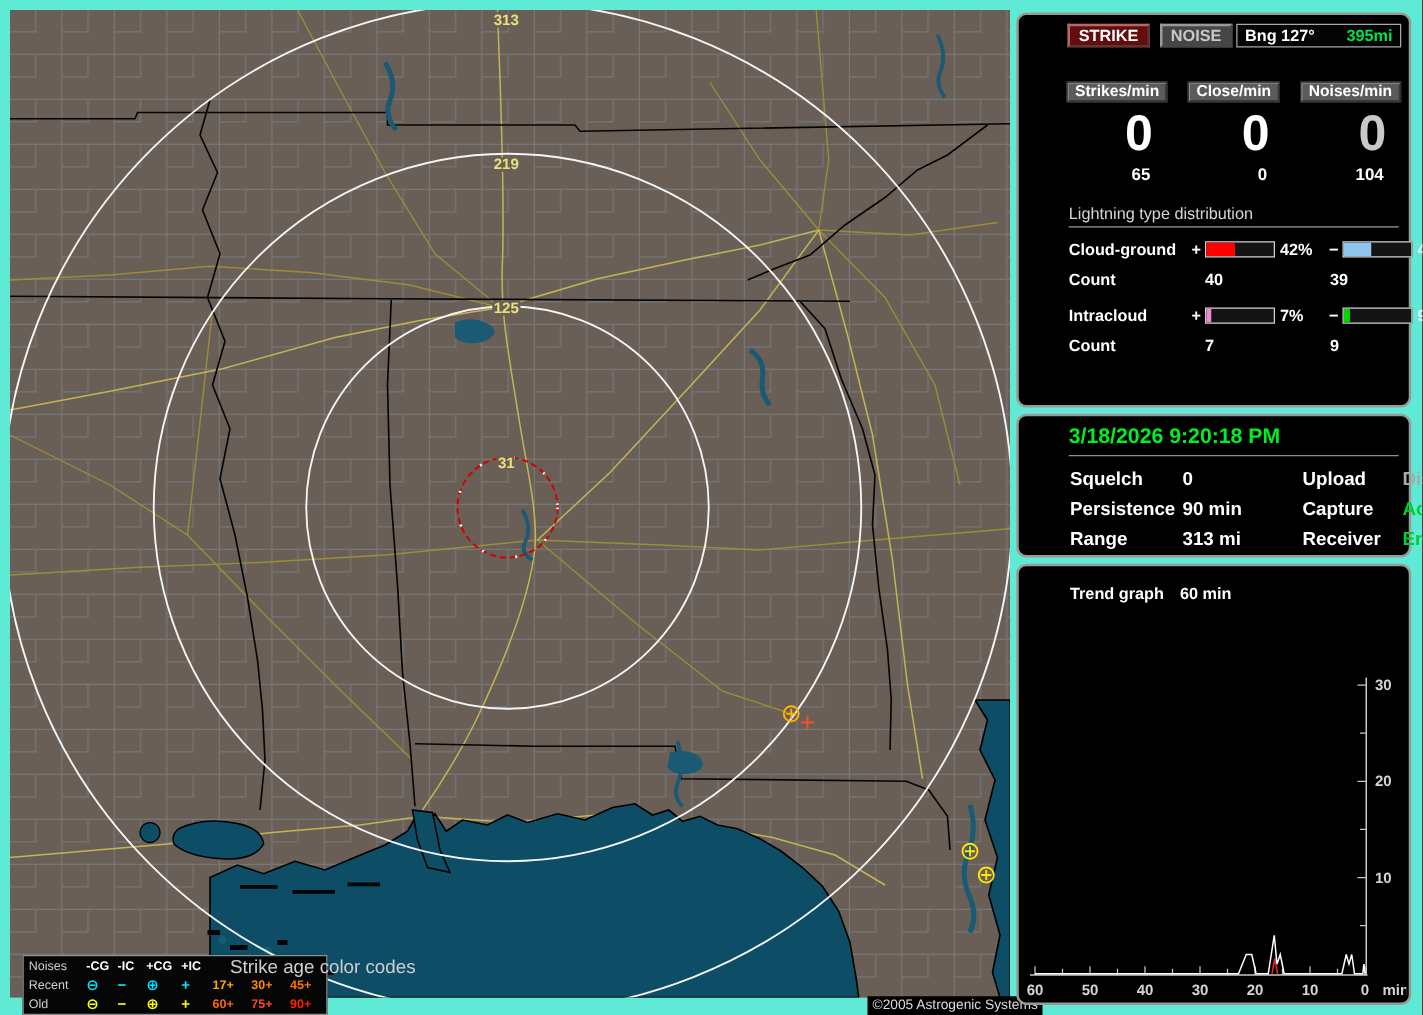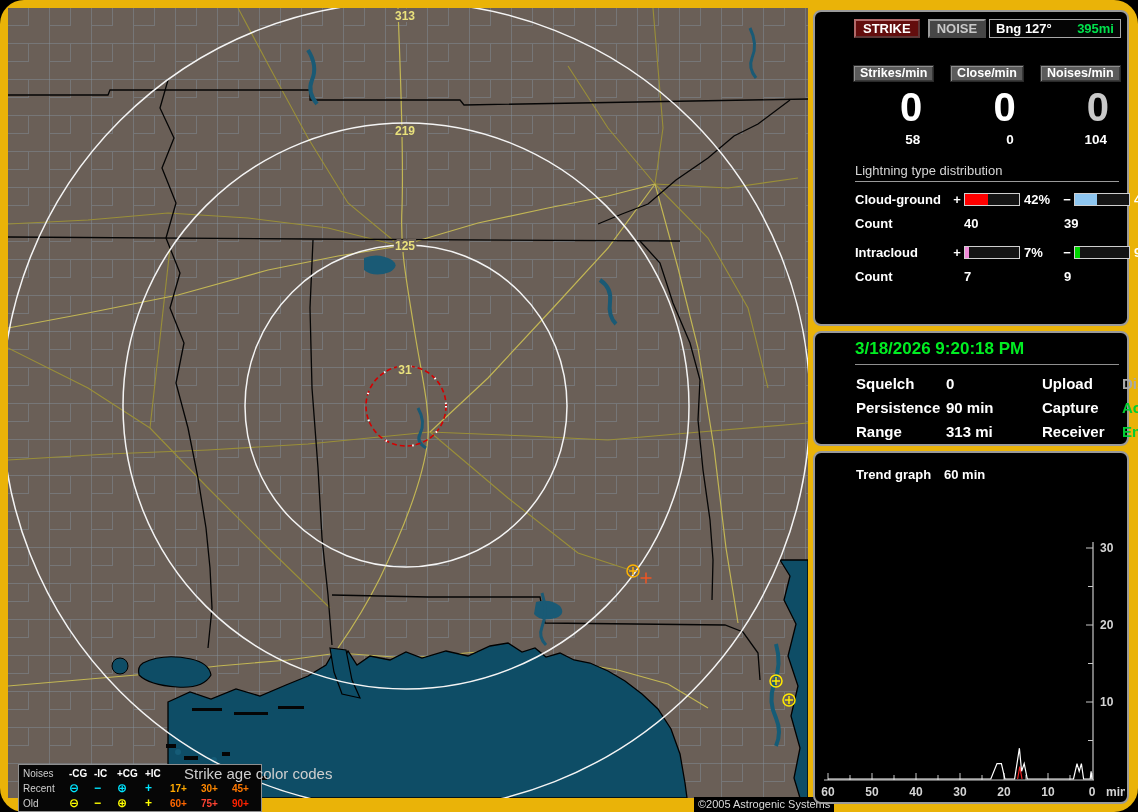--- a/index.html
+++ b/index.html
@@ -1,17 +1,17 @@
 <!DOCTYPE html>
 <html><head>
 <meta charset="utf-8">
 <style>
   html,body{margin:0;padding:0;background:#000;width:1138px;height:812px;overflow:hidden;
     font-family:"Liberation Sans","DejaVu Sans",sans-serif;-webkit-font-smoothing:antialiased;}
-  #stage{position:relative;width:1138px;height:812px;background:#eab308;border-radius:24px;}
+  #stage{position:relative;width:1138px;height:812px;background:#5eead4;}
 
   
   #map-wrap{position:absolute;left:8px;top:8px;width:800px;height:790px;background:#6a5f57;}
   #map-svg{display:block;width:800px;height:790px;}
 
   #map-legend{position:absolute;left:10px;top:756px;width:244px;height:48px;background:#060606;
     border:1px solid #8f8f8f;color:#cfcfcf;font-size:10px;line-height:15px;padding:1px 0 0 4px;box-sizing:border-box;white-space:nowrap;}
   .lg-row{display:grid;grid-template-columns:46px 25px 23px 28px 25px 31px 31px 31px;align-items:center;height:15px;}
   .lg-head{color:#cfcfcf;}
   .lg-sym-head{color:#fff;font-weight:bold;}
@@ -231,21 +231,21 @@
       <span class="btn minbtn">Strikes/min</span>
       <span class="btn minbtn">Close/min</span>
       <span class="btn minbtn">Noises/min</span>
     </div>
     <div class="cnt-grid">
       <span class="rate">0</span>
       <span class="rate">0</span>
       <span class="rate dim2">0</span>
     </div>
     <div class="cnt-grid">
-      <span class="total-value">58</span>
+      <span class="total-value">65</span>
       <span class="total-value">0</span>
       <span class="total-value">104</span>
     </div>
 
     <div id="dist-block">
       <div id="dist-title">Lightning type distribution</div>
 
       <div class="dist-row">
         <span>Cloud-ground</span>
         <span class="sign">+</span>

